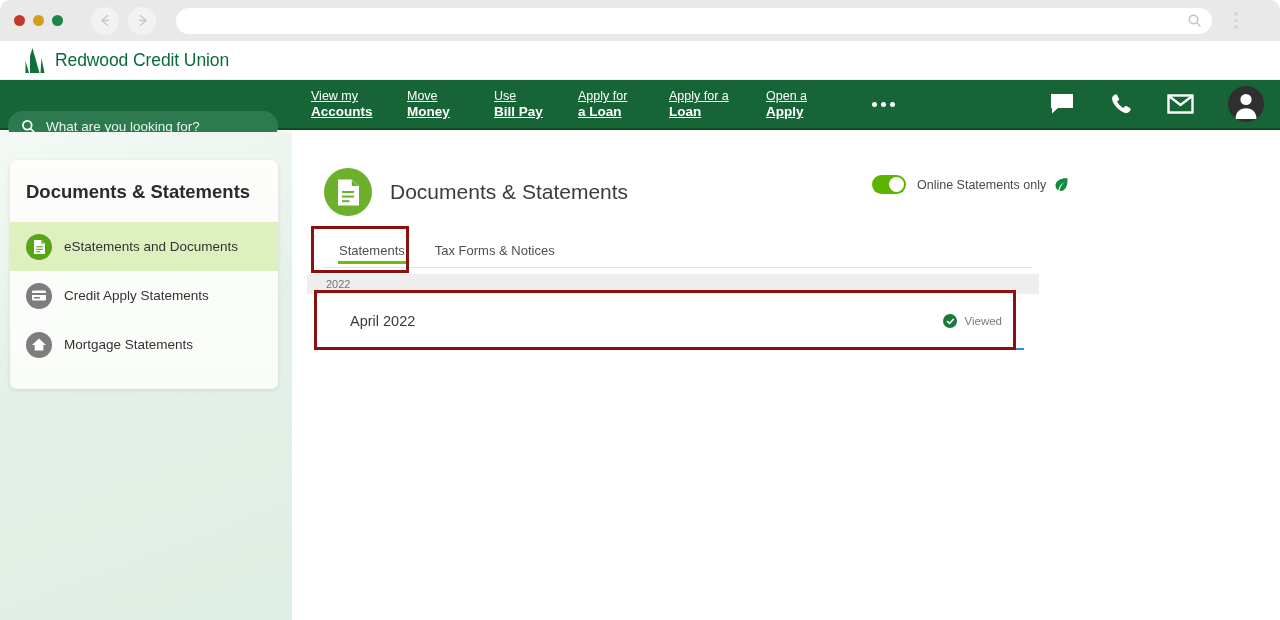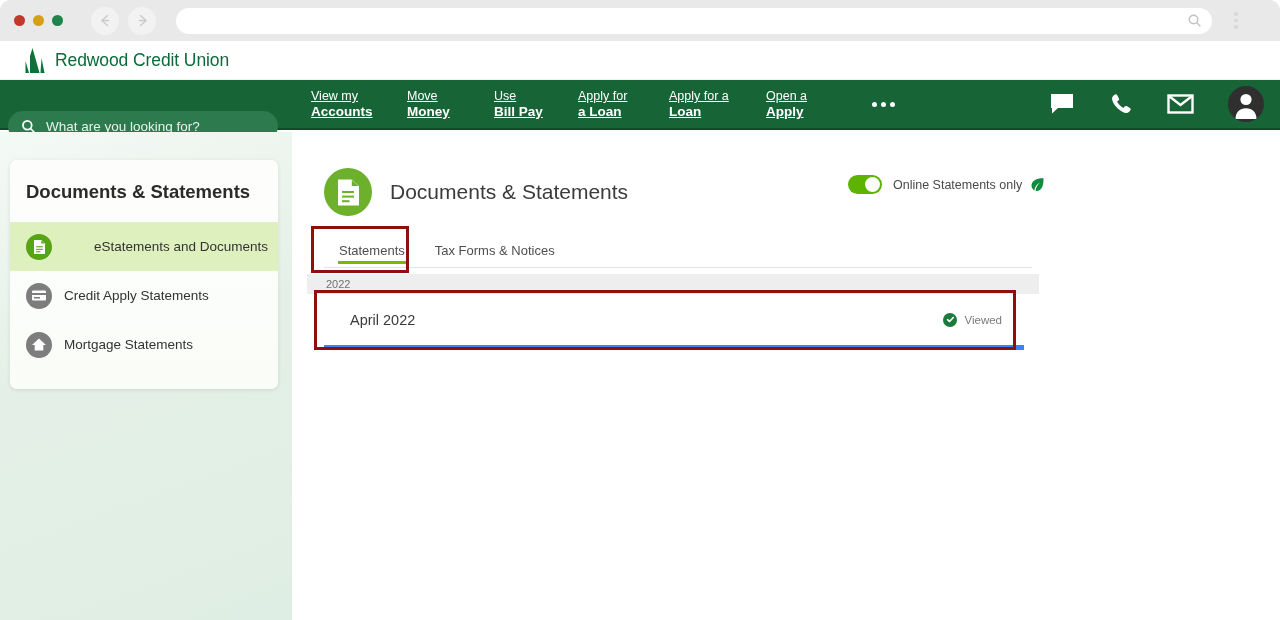--- a/index.html
+++ b/index.html
@@ -133,21 +133,21 @@
     overflow: hidden;
   }
   .sidebar-title {
     font-size: 18.5px; font-weight: bold; color: #2b2b2b;
     padding: 21px 0 19px 16px;
   }
   .sidebar-item {
     display: flex; align-items: center;
     height: 49px; padding-left: 16px;
   }
-  .sidebar-item.active { background: #dff0bf; gap: 30px; }
+  .sidebar-item.active { background: #dff0bf; }
   .side-icon {
     width: 26px; height: 26px; border-radius: 50%;
     display: flex; align-items: center; justify-content: center;
     flex: none;
   }
   .side-icon.green { background: #57a516; }
   .side-icon.gray { background: #7d7d7d; }
   .sidebar-label {
     margin-left: 12px; font-size: 13.5px; color: #333333;
   }
@@ -166,21 +166,21 @@
   .page-icon {
     width: 48px; height: 48px; border-radius: 50%;
     background: #6cb02c;
     display: flex; align-items: center; justify-content: center;
     flex: none;
   }
   .page-title {
     margin-left: 18px; font-size: 21px; color: #3b3b3b;
   }
   .toggle-group {
-    position: absolute; left: 524px; top: 7px;
+    position: absolute; left: 548px; top: 7px;
     display: flex; align-items: center;
   }
   .toggle {
     width: 34px; height: 19px; border-radius: 10px;
     background: #5cb300; position: relative;
   }
   .toggle .knob {
     position: absolute; right: 2px; top: 2px;
     width: 15px; height: 15px; border-radius: 50%; background: #ffffff;
   }
@@ -220,21 +220,21 @@
     display: flex; align-items: center;
   }
   .year-label { font-size: 11px; color: #707070; margin-left: 19px; }
 
   
   .stmt-wrap { margin-left: 32px; margin-top: 0px; width: 700px; position: relative; }
   .stmt-row {
     height: 56px; background: #ffffff;
     display: flex; align-items: center; justify-content: space-between;
     padding: 0 22px 0 26px;
-    border-bottom: 5px solid #3b82f6;
+    border-bottom: 2px solid #3b82f6;
   }
   .stmt-name { font-size: 14.5px; color: #3b3b3b; }
   .stmt-status { display: flex; align-items: center; }
   .check-badge {
     width: 14px; height: 14px; border-radius: 50%;
     background: #1a7a3c;
     display: flex; align-items: center; justify-content: center;
   }
   .stmt-status-label { margin-left: 7px; font-size: 11.5px; color: #7a7a7a; }
   .row-annotation {

